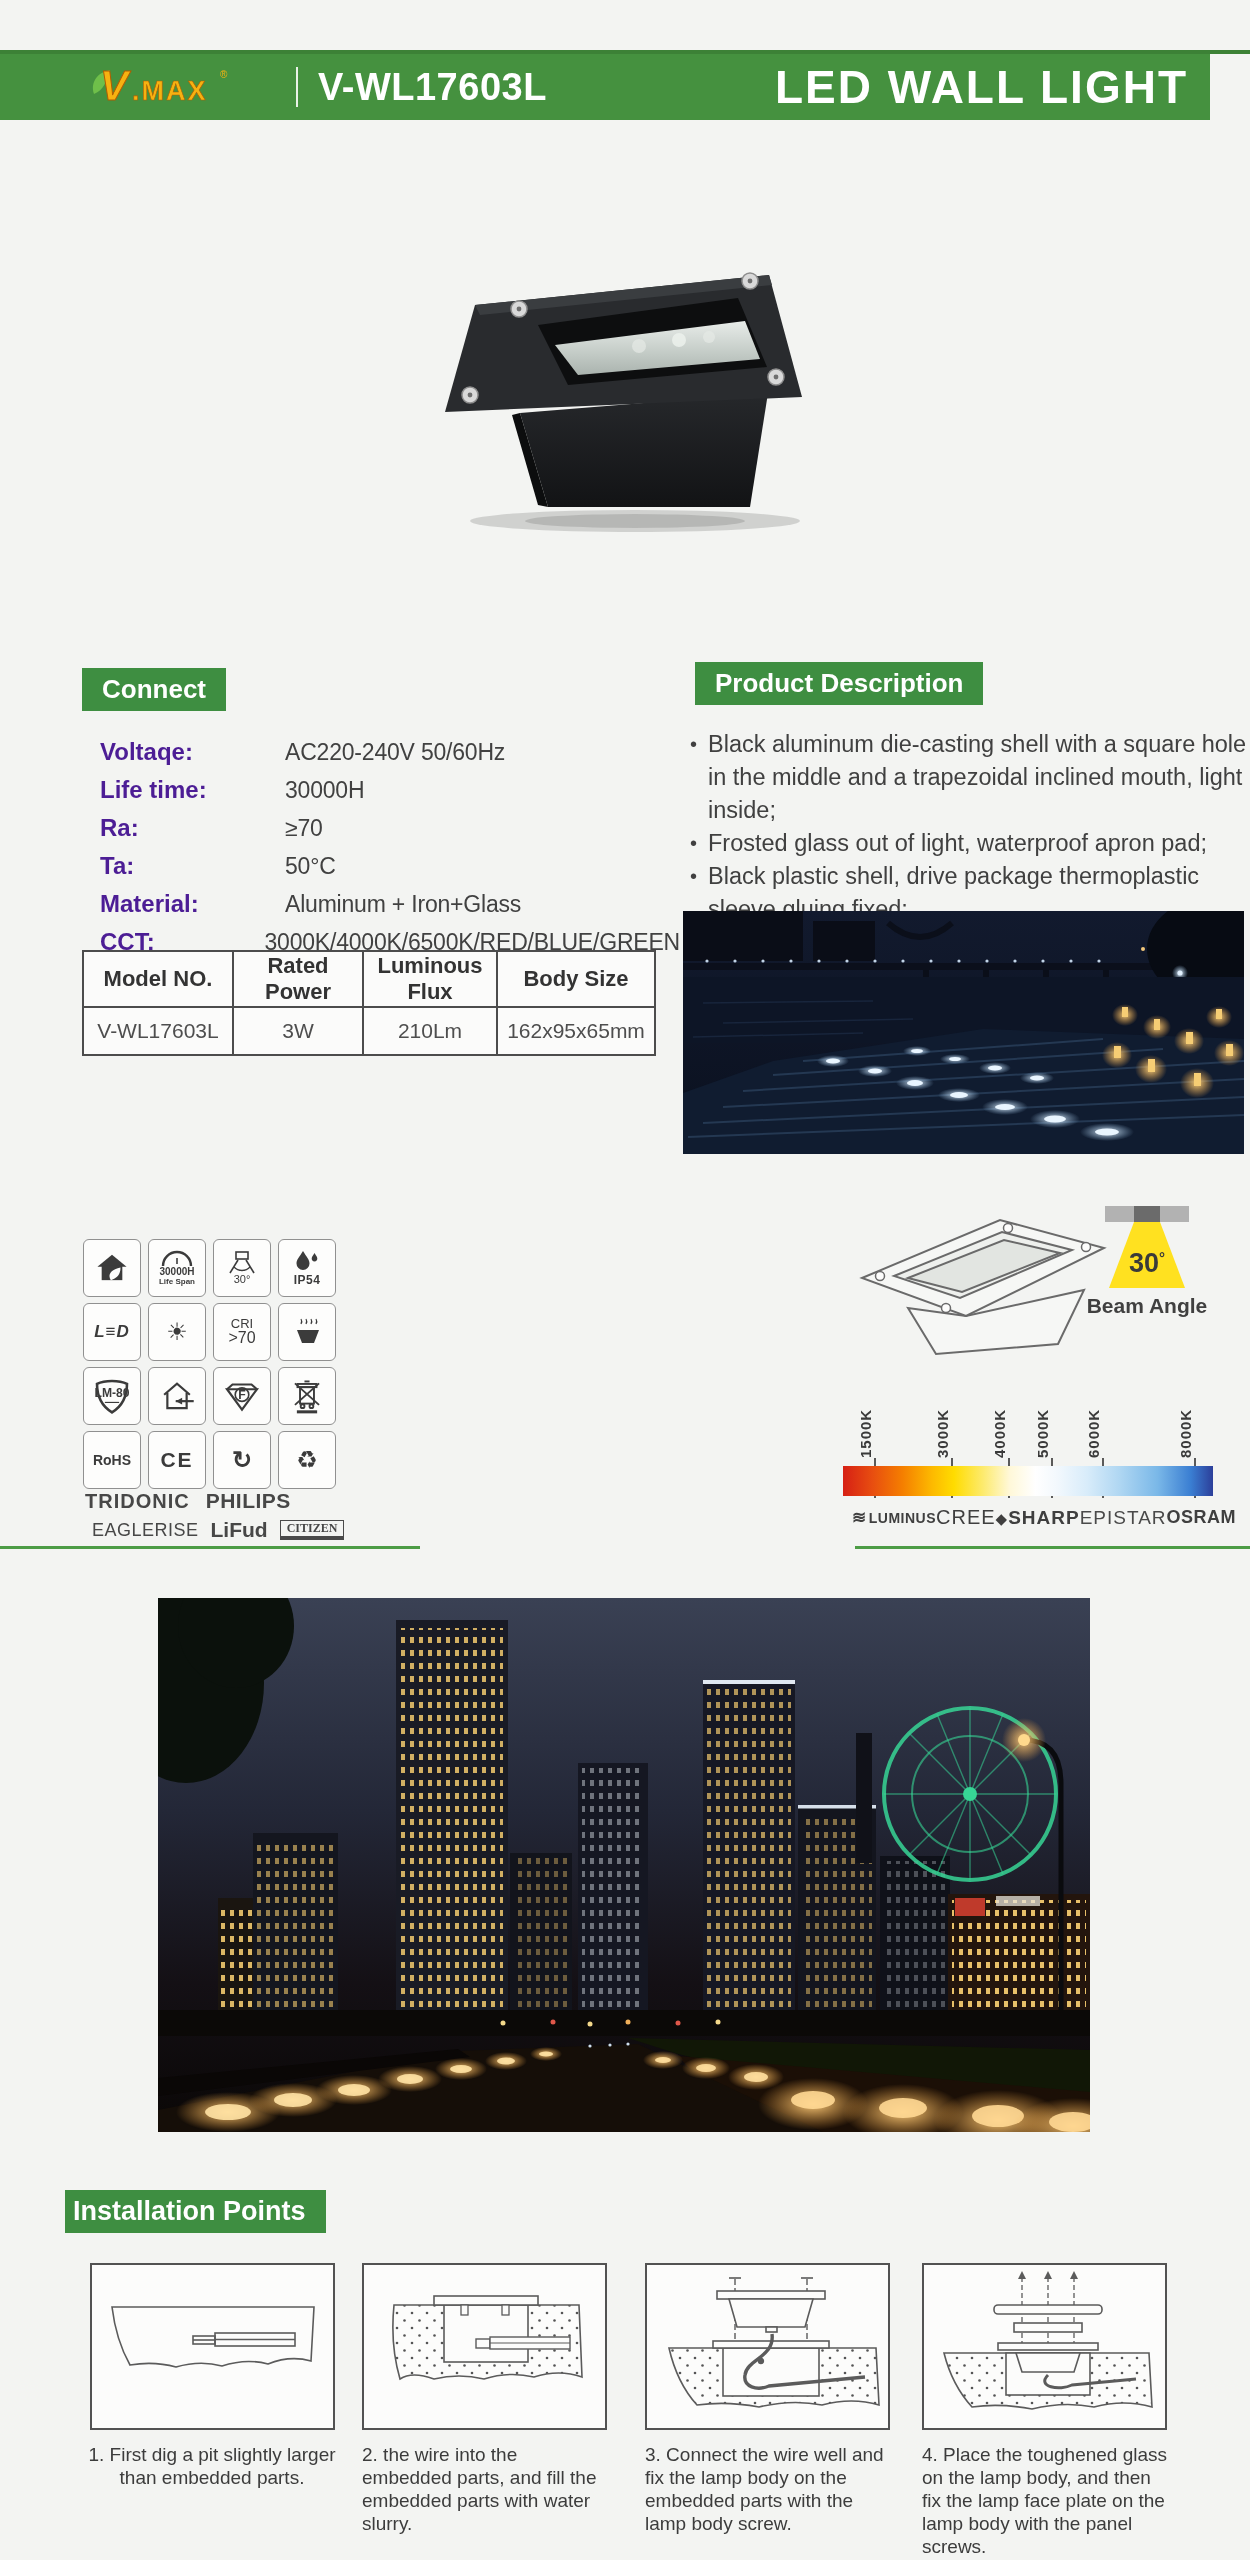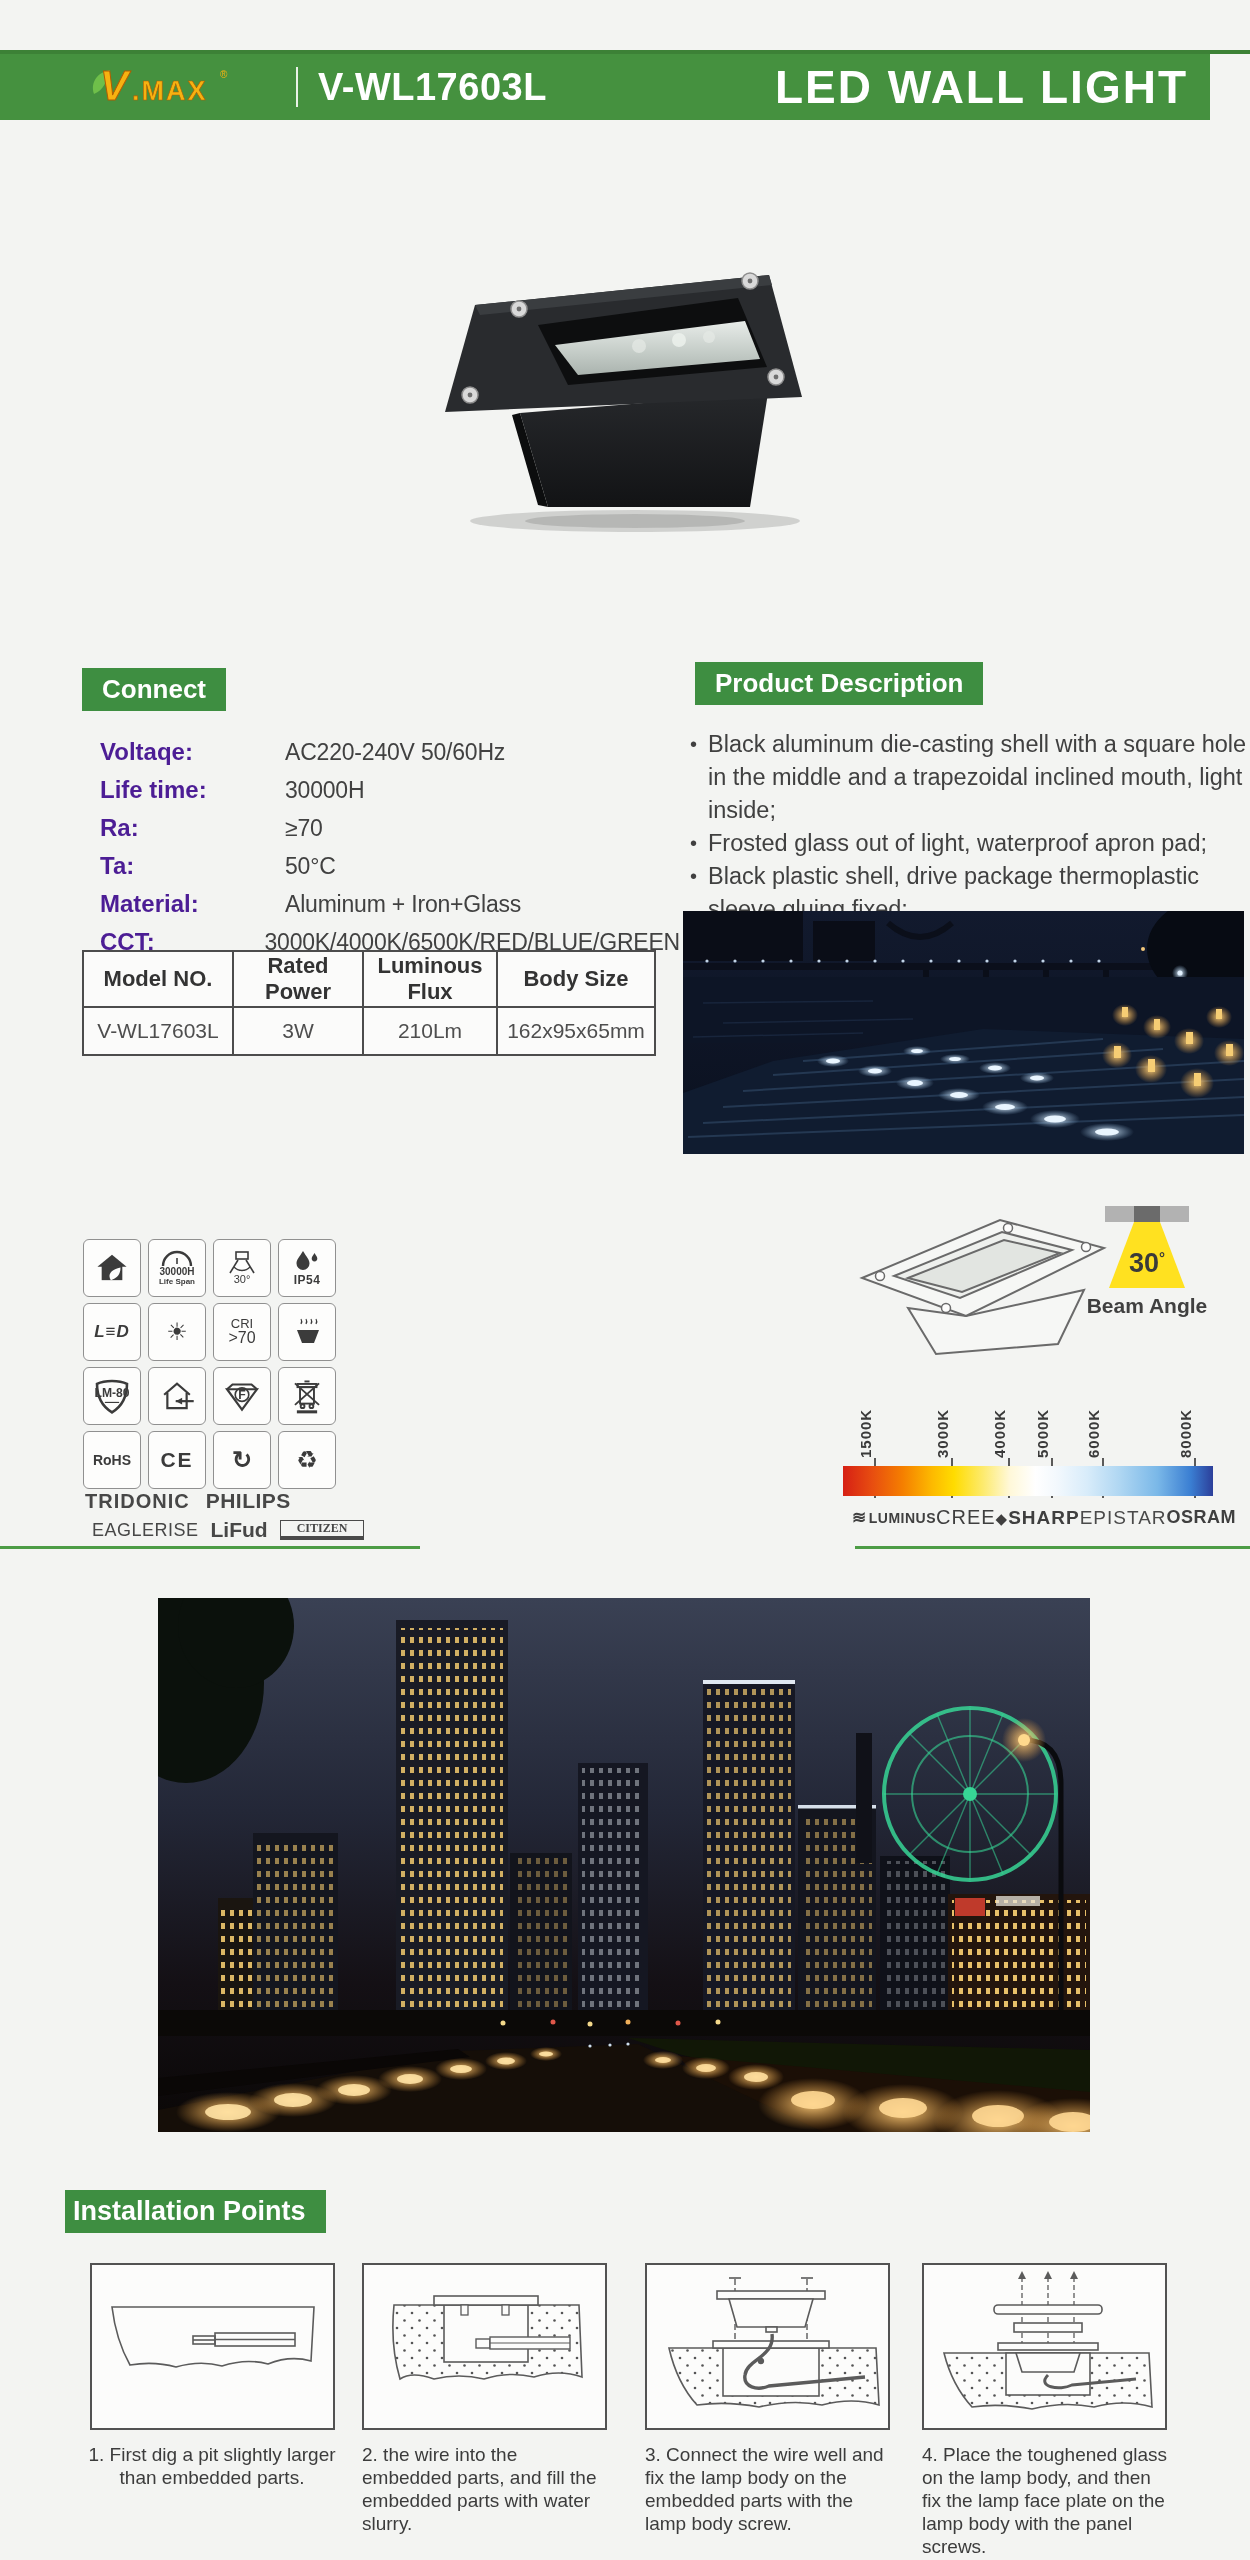--- a/index.html
+++ b/index.html
@@ -35,21 +35,21 @@
          display:flex;flex-direction:column;align-items:center;justify-content:center;gap:0;
          color:#3b3b3b;text-align:center;line-height:1.05;}
   .icell svg{display:block;}
   .g24{font-size:24px;}
   
   .brandrow{display:flex;align-items:baseline;gap:16px;color:#474747;}
   .tridonic{font-weight:bold;font-size:20px;letter-spacing:1px;}
   .philips{font-weight:bold;font-size:21px;letter-spacing:.5px;}
   .eaglerise{font-weight:normal;font-size:18px;letter-spacing:.5px;}
   .lifud{font-weight:bold;font-size:21px;}
-  .citizen{font-weight:bold;font-size:12px;font-family:"Liberation Serif",serif;border:1.5px solid #4a4a4a;padding:0 16px;border-bottom-width:4px;}
+  .citizen{font-weight:bold;font-size:12px;font-family:"Liberation Serif",serif;border:1.5px solid #4a4a4a;padding:0 6px;border-bottom-width:4px;}
   .greenline{height:3px;background:#4c9c45;}
   
   #beam-bar{width:84px;height:16px;background:#b2b2b2;display:flex;justify-content:center;}
   #beam-bar div{width:26px;height:16px;background:#6b6b6b;}
   #beam-deg{width:84px;text-align:center;font-weight:bold;color:#3a3a3a;}
   #beam-deg .v{font-size:27px;}
   #beam-deg .d{font-size:15px;vertical-align:9px;}
   #beam-label{width:170px;text-align:center;font-weight:bold;font-size:21px;color:#404040;}
   
   .cctlabel{position:absolute;top:0;height:54px;writing-mode:vertical-rl;transform:rotate(180deg);

